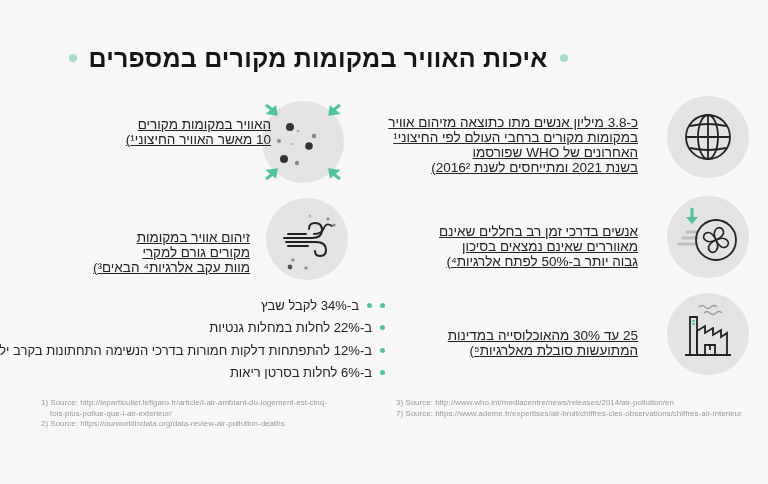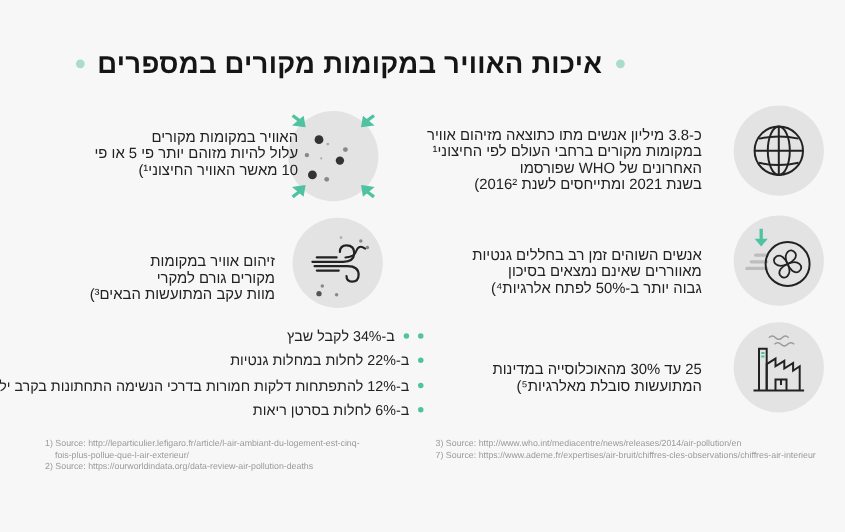--- a/index.html
+++ b/index.html
@@ -18,21 +18,21 @@
   .title {
     font-size:25px; font-weight:bold; direction:rtl; color:#151515; letter-spacing:0.2px;
   }
   .circle {
     position:absolute; width:82px; height:82px; border-radius:50%;
     background:#e3e3e3;
   }
   .circle svg { position:absolute; left:0; top:0; width:82px; height:82px; }
   .block {
     position:absolute; direction:rtl; text-align:right;
-    font-size:13.5px; line-height:15px; color:#222;
+    font-size:13.5px; line-height:15px; color:#222;text-decoration:underline;
   }
   .bullets {
     position:absolute; direction:rtl; text-align:right; font-size:13px; color:#222;
   }
   .bullet-row { height:22.5px; display:flex; align-items:center; justify-content:flex-start; gap:6px; white-space:nowrap; }
   .bdot { display:inline-block; width:5px; height:5px; border-radius:50%; background:#4fc3a1; flex:none; margin-left:2px; }
   .src {
     position:absolute; font-size:8px; line-height:10.5px; color:#9a9a9a; direction:ltr; text-align:left;
   }
   .src div { white-space:nowrap; }
@@ -74,21 +74,21 @@
     <circle cx="49" cy="44" r="20" stroke="#222" stroke-width="1.8"></circle>
     <g stroke="#222" stroke-width="1.6">
       <path d="M49 44 C44 34 52 28 56 34 C58 38 54 42 49 44"></path>
       <path d="M49 44 C59 39 65 47 59 51 C55 53 51 49 49 44"></path>
       <path d="M49 44 C54 54 46 60 42 54 C40 50 44 46 49 44"></path>
       <path d="M49 44 C39 49 33 41 39 37 C43 35 47 39 49 44"></path>
     </g>
   </svg>
 </div>
 <div class="block" style="right:130px; top:224px; width:260px;">
-  <div>אנשים השוהים זמן רב בחללים גנטיות</div>
+  <div>אנשים בדרכי זמן רב בחללים שאינם</div>
   <div>מאווררים שאינם נמצאים בסיכון</div>
   <div>גבוה יותר ב-50% לפתח אלרגיות⁴)</div>
 </div>
 
 <div class="circle" style="left:667px; top:293px;">
   <svg viewBox="0 0 82 82" fill="none" stroke="#222" stroke-width="1.8">
     <path d="M32 14 q3 -3 6 0 q3 3 6 0 q3 -3 6 0" stroke="#999" stroke-width="1.3"></path>
     <path d="M37 20 q3 -3 6 0 q3 3 6 0 q3 -3 6 0" stroke="#999" stroke-width="1.3"></path>
     <path d="M23 62 L23 24 L30 24 L30 62"></path>
     <line x1="25" y1="28" x2="28" y2="28" stroke="#4fc3a1"></line>
@@ -121,21 +121,20 @@
     <circle cx="17" cy="40" r="2" fill="#888"></circle>
     <circle cx="30" cy="43" r="1" fill="#aaa"></circle>
     <circle cx="52" cy="35" r="2.2" fill="#888"></circle>
     <circle cx="47" cy="45" r="3.8" fill="#333"></circle>
     <circle cx="22" cy="58" r="4" fill="#333"></circle>
     <circle cx="35" cy="62" r="2.2" fill="#888"></circle>
   </svg>
 </div>
 <div class="block" style="right:497px; top:117px; width:240px;">
   <div>האוויר במקומות מקורים</div>
-  <div>עלול להיות מזוהם יותר פי 5 או פי</div>
   <div>10 מאשר האוויר החיצוני¹)</div>
 </div>
 
 <div class="circle" style="left:266px; top:198px;">
   <svg viewBox="0 0 82 82" fill="none" stroke="#222" stroke-width="2" stroke-linecap="round">
     <path d="M18 40 L46 40 Q56 40 56 32 Q56 25 49 25 Q43 25 43 31"></path>
     <path d="M22 36 L40 36"></path>
     <path d="M20 44 L50 44 Q60 44 60 52 Q60 58 54 58 Q49 58 49 53"></path>
     <path d="M22 48 L42 48"></path>
     <path d="M48 36 Q56 36 58 30 Q60 24 66 28" stroke-width="1.8"></path>
@@ -143,21 +142,21 @@
     <circle cx="62" cy="21" r="1.6" fill="#888" stroke="none"></circle>
     <circle cx="68" cy="27" r="1.6" fill="#888" stroke="none"></circle>
     <circle cx="27" cy="62" r="1.6" fill="#888" stroke="none"></circle>
     <circle cx="24" cy="69" r="2.4" fill="#555" stroke="none"></circle>
     <circle cx="40" cy="70" r="1.6" fill="#888" stroke="none"></circle>
   </svg>
 </div>
 <div class="block" style="right:518px; top:230px; width:240px;">
   <div>זיהום אוויר במקומות</div>
   <div>מקורים גורם למקרי</div>
-  <div>מוות עקב המתועשות הבאים³)</div>
+  <div>מוות עקב אלרגיות⁴ הבאים³)</div>
 </div>
 
 <div class="bullets" style="right:383px; top:294px; width:370px;">
   <div class="bullet-row">
     <span class="bdot"></span>
     <span class="bdot"></span>
     <span>ב-34% לקבל שבץ</span>
   </div>
   <div class="bullet-row">
     <span class="bdot"></span>

